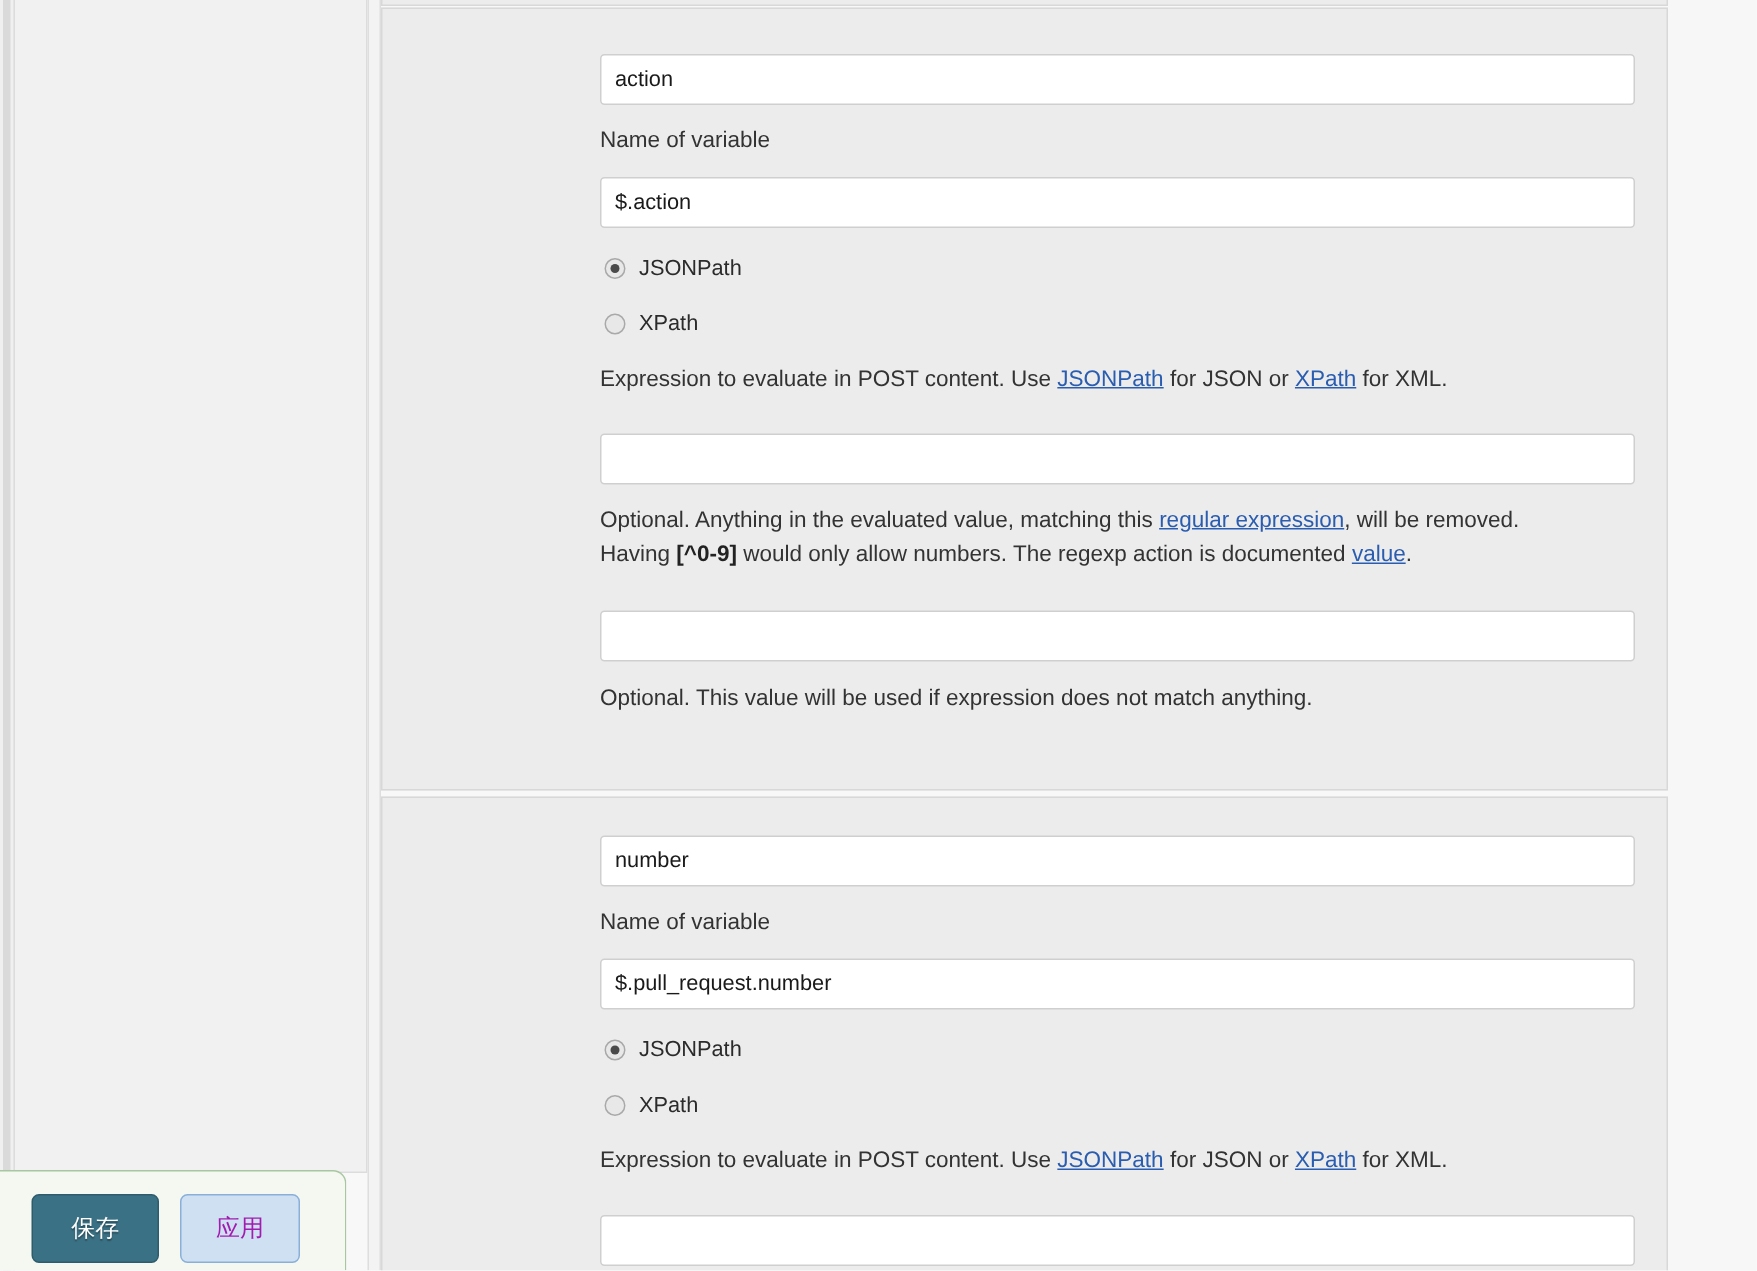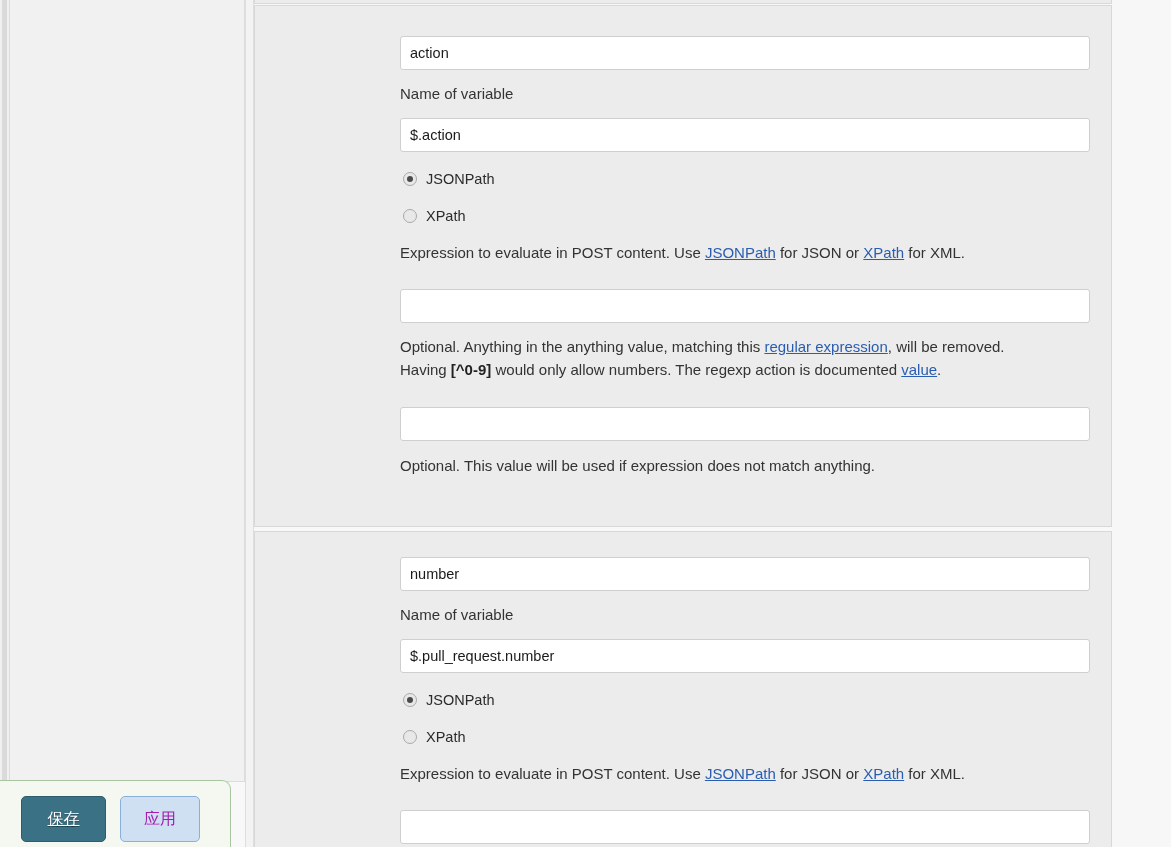--- a/index.html
+++ b/index.html
@@ -191,21 +191,20 @@
     cursor: pointer;
     box-sizing: border-box;
   }
   .btn-save {
     left: 22px;
     width: 85px;
     background: #3b7184;
     border: 1px solid #2f5c6c;
     color: #ffffff;
     text-shadow: 0 1px 1px rgba(0,0,0,0.35);
-    text-decoration: underline;
   }
   .btn-apply {
     left: 121px;
     width: 80px;
     background: #cfe0f3;
     border: 1px solid #8ab0da;
     color: #a21caf;
   }
 
   
@@ -268,21 +267,21 @@
 
       <div class="help" style="top:235px;">
         <span>Expression to evaluate in POST content. Use </span><a href="#">JSONPath</a><span> for JSON or </span><a href="#">XPath</a><span> for XML.</span>
       </div>
 
       <div class="row" style="top:283px;">
         <div class="lbl">Value filter</div>
         <input class="field" type="text" value="" style="">
       </div>
       <div class="help" style="top:329px;">
-        <span>Optional. Anything in the anything value, matching this </span><a href="#">regular expression</a><span>, will be removed.</span><br>
+        <span>Optional. Anything in the evaluated value, matching this </span><a href="#">regular expression</a><span>, will be removed.</span><br>
         <span>Having </span><b>[^0-9]</b><span> would only allow numbers. The regexp action is documented </span><a href="#">value</a><span>.</span>
       </div>
 
       <div class="row" style="top:401px;">
         <div class="lbl">Default value</div>
         <input class="field" type="text" value="" style="">
       </div>
       <div class="help" style="top:448px;">Optional. This value will be used if expression does not match anything.</div>
     </div>
 

